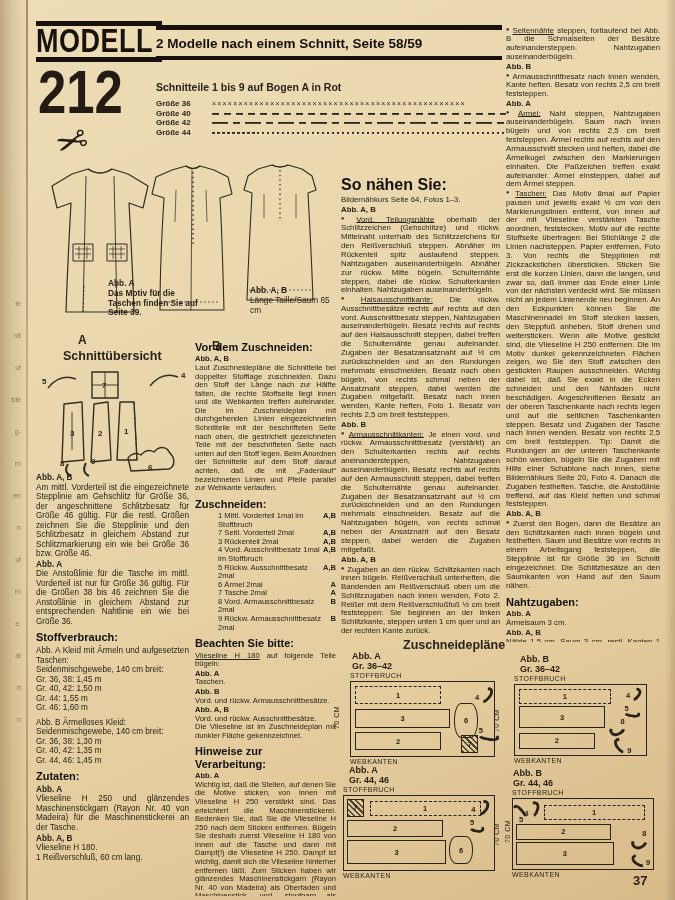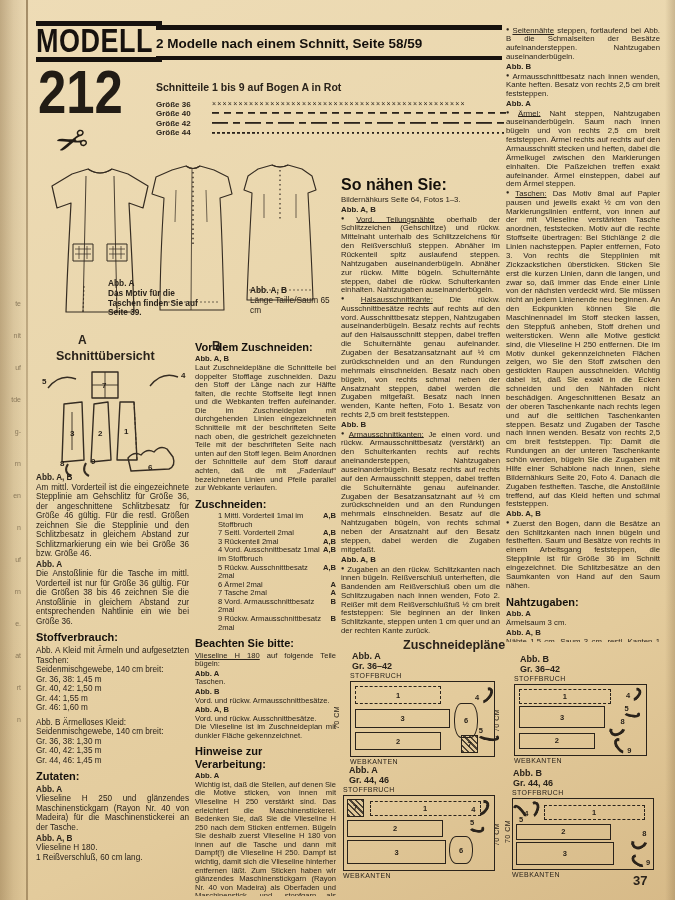--- a/index.html
+++ b/index.html
@@ -28,41 +28,41 @@
     transform:scaleX(.82);transform-origin:left top;color:#221c15;}
   .scissors{position:absolute;left:56px;top:120px;font-size:38px;color:#221c15;
     transform:scaleX(-1) rotate(18deg);}
   .titleblock{position:absolute;left:156px;top:25px;width:346px;}
   .trule{height:4.5px;background:var(--dark);}
   .title{font-size:13.5px;font-weight:bold;padding:6px 0 5px;color:#14100c;}
   .subtitle{position:absolute;left:156px;top:81px;font-size:10.5px;font-weight:bold;}
 
   
   .sizelegend{position:absolute;left:156px;top:99px;width:350px;}
-  .szrow{display:flex;align-items:flex-end;height:9.6px;}
+  .szrow{display:flex;align-items:center;height:9.6px;}
   .szlab{width:56px;font-size:8px;font-weight:bold;}
   .szline{flex:1;height:10px;line-height:10px;font-size:7px;letter-spacing:1.2px;overflow:hidden;
     white-space:nowrap;background-size:100% 1.8px;background-position:0 4.2px;background-repeat:no-repeat;}
   .ln-dashed{background-image:repeating-linear-gradient(90deg,var(--ink) 0 7px,transparent 7px 12px);}
   .ln-long-dash{background-image:repeating-linear-gradient(90deg,var(--ink) 0 16px,transparent 16px 21px,var(--ink) 21px 28px,transparent 28px 33px);}
   .ln-dotted{background-image:repeating-linear-gradient(90deg,var(--ink) 0 2.5px,transparent 2.5px 5px);}
   .ln-solid{background-image:linear-gradient(var(--ink),var(--ink));}
   .ln-circle-marks{font-size:6px;letter-spacing:1.6px;}
 
   
   .dress-svg{position:absolute;left:36px;top:160px;}
   .fig-label{position:absolute;font-size:12px;font-weight:bold;}
   #figA{left:78px;top:333px;} #figB{left:212px;top:339px;}
   .cap{position:absolute;font-size:8.3px;line-height:1.18;text-align:left;}
   .cap .h{font-weight:bold;}
   #capA{left:108px;top:279px;width:96px;font-weight:bold;}
   #capB{left:250px;top:286px;width:90px;}
 
   
-  .ov-head{position:absolute;left:56px;top:349px;font-size:12.5px;font-weight:bold;}
+  .ov-head{position:absolute;left:63px;top:349px;font-size:12.5px;font-weight:bold;}
   .ov-svg{position:absolute;left:38px;top:364px;}
 
   
   .col{position:absolute;text-align:justify;overflow:hidden;}
   #col1{left:36px;top:472px;width:153px;height:420px;font-size:8.2px;line-height:1.16;}
   #col2{left:195px;top:336px;width:141px;height:560px;font-size:7.6px;line-height:1.13;}
   #col3{left:341px;top:176px;width:159px;height:462px;font-size:7.8px;line-height:1.14;}
   #col4{left:506px;top:26px;width:154px;height:616px;font-size:7.8px;line-height:1.14;}
   .fh1{font-size:11px;font-weight:bold;margin:5px 0 2px;text-align:left;color:#14100c;}
   #col3 .fh1:first-child{margin-top:0;font-size:16px;}

